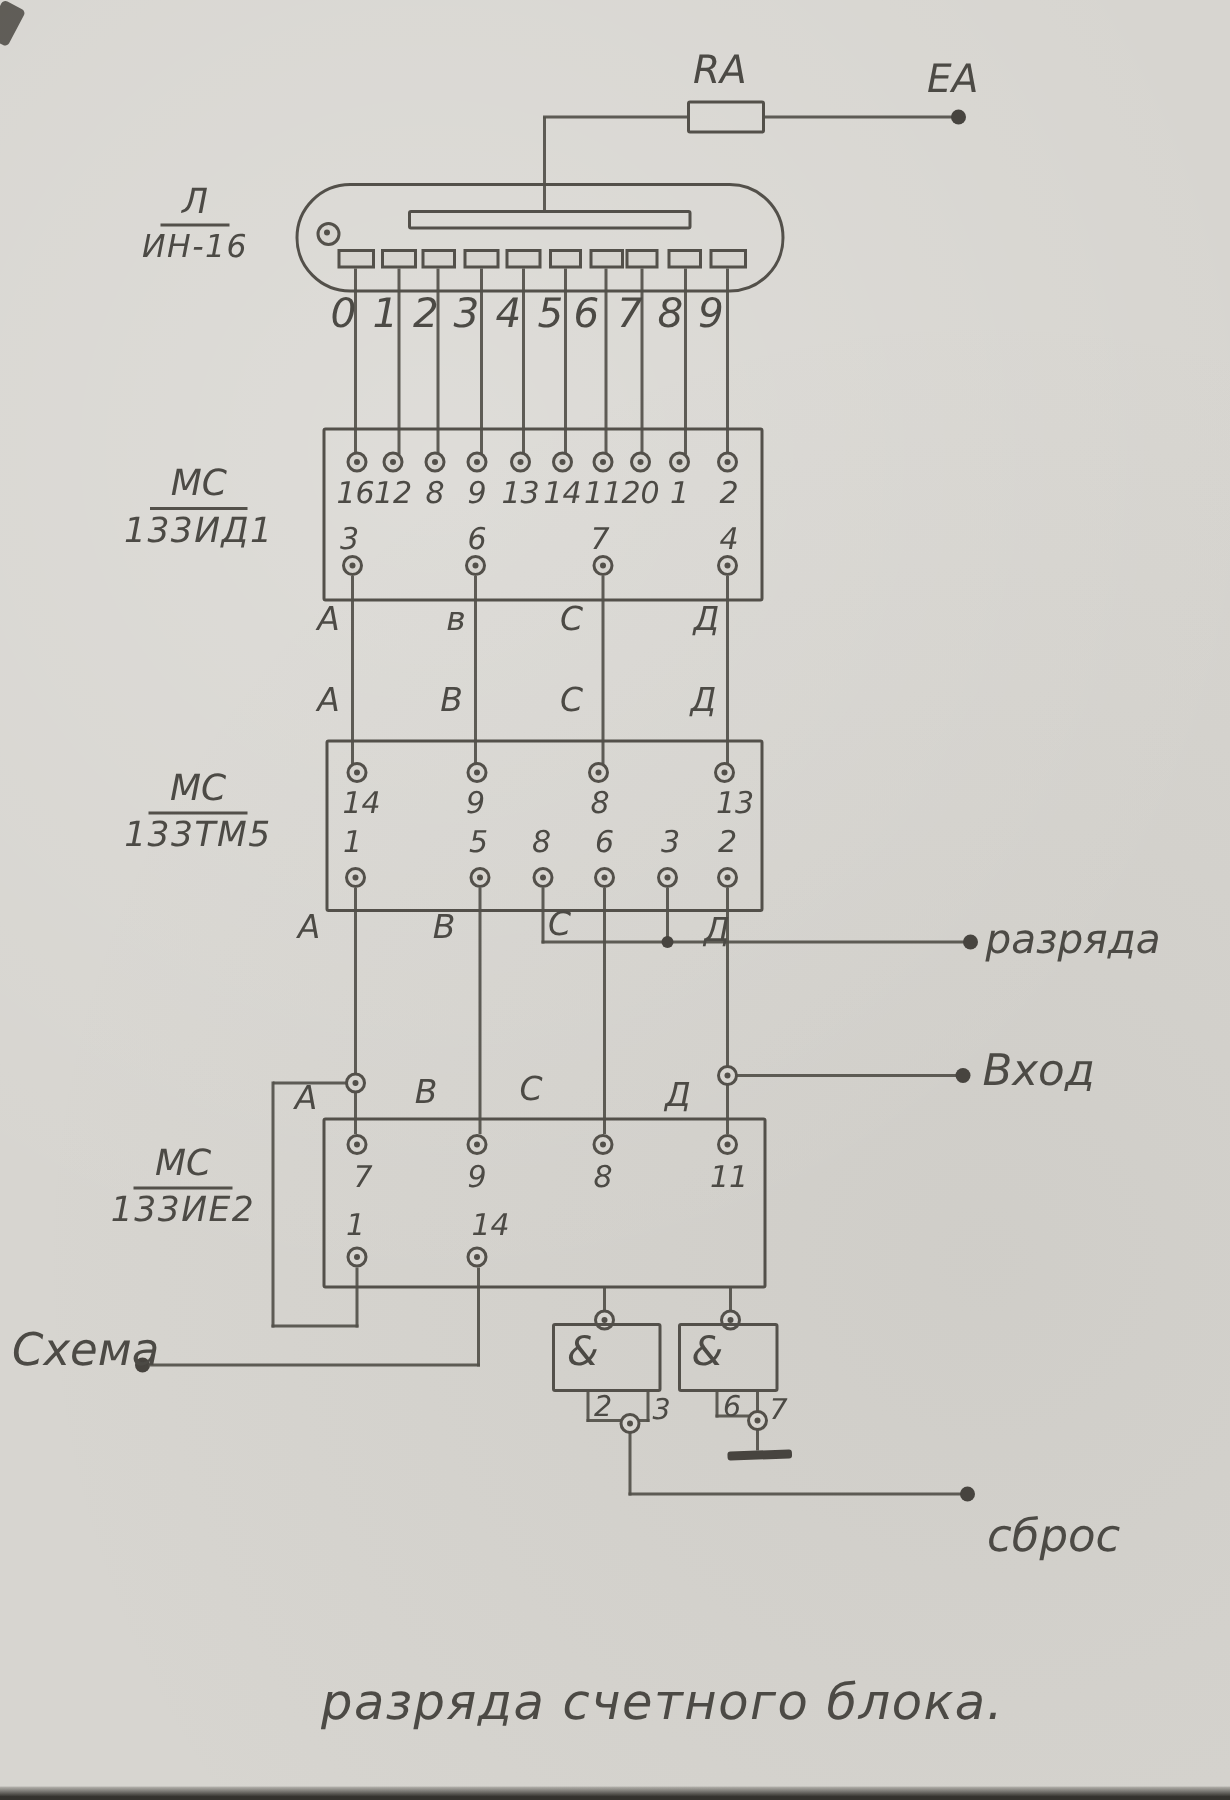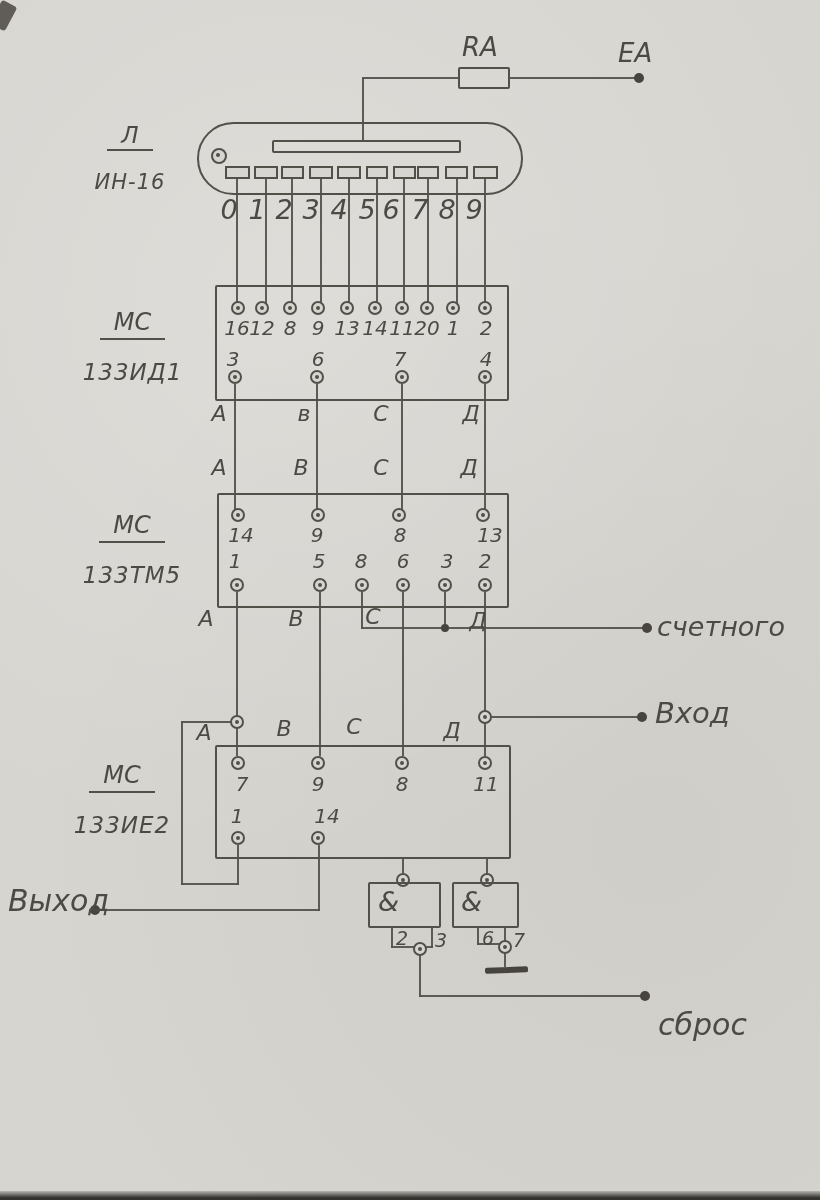--- a/index.html
+++ b/index.html
@@ -21,21 +21,21 @@
   .pin::after{content:"";position:absolute;left:3px;top:3px;width:4px;height:4px;border-radius:50%;background:#53504a;}
   .dot{position:absolute;width:10px;height:10px;border-radius:50%;background:#47443f;}
   .jdot{position:absolute;width:8px;height:8px;border-radius:50%;background:#47443f;}
   .n{position:absolute;font-style:italic;font-size:20px;line-height:1;transform:translateX(-50%);white-space:nowrap;}
   .sm{font-size:19px;}
   .bl{position:absolute;font-style:italic;font-size:22px;line-height:1;transform:translateX(-50%);}
   .digit{position:absolute;font-style:italic;font-size:27px;line-height:1;transform:translateX(-50%);}
   .lbl{position:absolute;font-style:italic;white-space:nowrap;line-height:1;}
   .chip{position:absolute;text-align:center;font-style:italic;line-height:1;}
   .chip .t{display:inline-block;font-size:24px;padding:0 14px 4px 14px;border-bottom:2px solid #53504a;}
-  .chip .b{display:block;font-size:23px;padding-top:21px;letter-spacing:1px;}
+  .chip .b{display:block;font-size:23px;padding-top:3px;letter-spacing:1px;}
   .gnd{position:absolute;background:#47443f;border-radius:2px;transform:rotate(-2deg);}
   .cath{position:absolute;border:2px solid #53504a;box-sizing:border-box;height:13px;background:#d7d5d0;}
   .amp{position:absolute;font-size:27px;font-style:italic;line-height:1;}
   .strip{position:absolute;left:0;bottom:0;width:820px;height:9px;
          background:linear-gradient(180deg, rgba(90,88,82,.25), #34322e 75%);}
   .corner{position:absolute;left:-5px;top:2px;width:17px;height:27px;background:#4a4842;
           transform:rotate(28deg);border-radius:3px;opacity:.85;}
 </style>
 </head>
 <body>
@@ -166,21 +166,21 @@
 
   <div class="w wv" style="left:236px;top:592px;height:164px"></div>
   <div class="w wv" style="left:319px;top:592px;height:164px"></div>
   <div class="w wv" style="left:402px;top:592px;height:164px"></div>
   <div class="w wv" style="left:484px;top:592px;height:164px"></div>
   <div class="w wv" style="left:361px;top:592px;height:37px"></div>
   <div class="w wv" style="left:444px;top:592px;height:37px"></div>
   <div class="w wh" style="left:361px;top:627px;width:286px"></div>
   <div class="jdot" style="left:441px;top:624px"></div>
   <div class="dot" style="left:642px;top:623px"></div>
-  <i class="lbl" style="left:657px;top:613px;font-size:27px">счетного</i>
+  <i class="lbl" style="left:657px;top:613px;font-size:27px">разряда</i>
   <i class="bl" style="left:206px;top:608px">А</i>
   <i class="bl" style="left:296px;top:608px">В</i>
   <i class="bl" style="left:373px;top:606px">С</i>
   <i class="bl" style="left:478px;top:610px">Д</i>
 
   <div class="w wh" style="left:487px;top:716px;width:152px"></div>
   <div class="dot" style="left:637px;top:712px"></div>
   <i class="lbl" style="left:655px;top:699px;font-size:29px">Вход</i>
   <div class="pin" style="left:478px;top:710px"></div>
   <div class="w wh" style="left:182px;top:721px;width:54px"></div>
@@ -207,21 +207,21 @@
   <i class="n" style="left:402px;top:774px">8</i>
   <i class="n" style="left:486px;top:774px">11</i>
   <i class="n" style="left:237px;top:806px">1</i>
   <i class="n" style="left:327px;top:806px">14</i>
   <div class="pin" style="left:231px;top:831px"></div>
   <div class="pin" style="left:311px;top:831px"></div>
 
   <div class="dot" style="left:90px;top:905px"></div>
   <div class="w wh" style="left:99px;top:909px;width:221px"></div>
   <div class="w wv" style="left:318px;top:845px;height:66px"></div>
-  <i class="lbl" style="left:8px;top:886px;font-size:30px">Выход</i>
+  <i class="lbl" style="left:8px;top:886px;font-size:30px">Схема</i>
 
   <div class="w wv" style="left:402px;top:858px;height:18px"></div>
   <div class="w wv" style="left:486px;top:858px;height:18px"></div>
   <div class="pin" style="left:396px;top:873px"></div>
   <div class="pin" style="left:480px;top:873px"></div>
   <div class="box" style="left:368px;top:882px;width:73px;height:46px"></div>
   <div class="box" style="left:452px;top:882px;width:67px;height:46px"></div>
   <i class="amp" style="left:378px;top:888px">&amp;</i>
   <i class="amp" style="left:461px;top:888px">&amp;</i>
 
@@ -238,16 +238,17 @@
 
   <div class="w wv" style="left:477px;top:928px;height:17px"></div>
   <div class="w wv" style="left:504px;top:928px;height:17px"></div>
   <div class="w wh" style="left:477px;top:943px;width:29px"></div>
   <i class="n sm" style="left:488px;top:929px">6</i>
   <i class="n sm" style="left:519px;top:931px">7</i>
   <div class="pin" style="left:498px;top:940px"></div>
   <div class="w wv" style="left:504px;top:952px;height:15px"></div>
   <div class="gnd" style="left:485px;top:967px;width:43px;height:6px"></div>
 
+  <i class="lbl" style="left:214px;top:1118px;font-size:33px;letter-spacing:1px">разряда счетного блока.</i>
 
   <div class="corner"></div>
   <div class="strip"></div>
 </div>
 
 </body></html>

